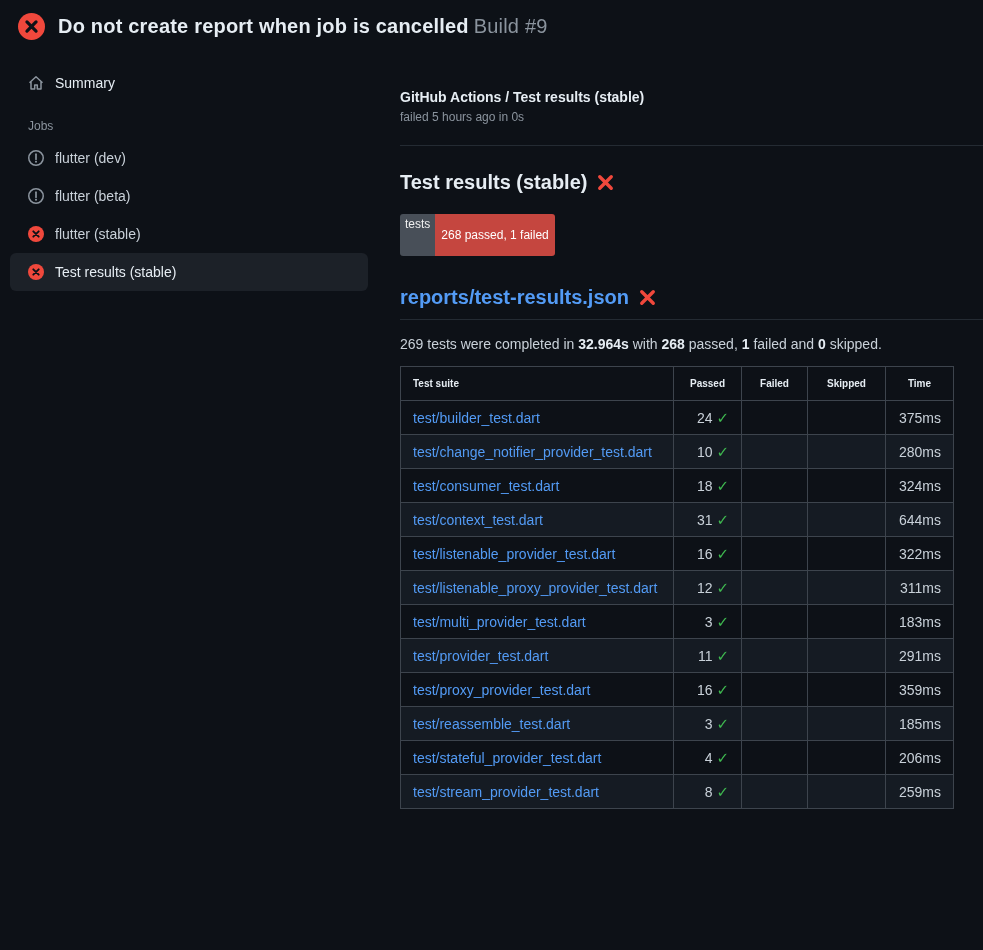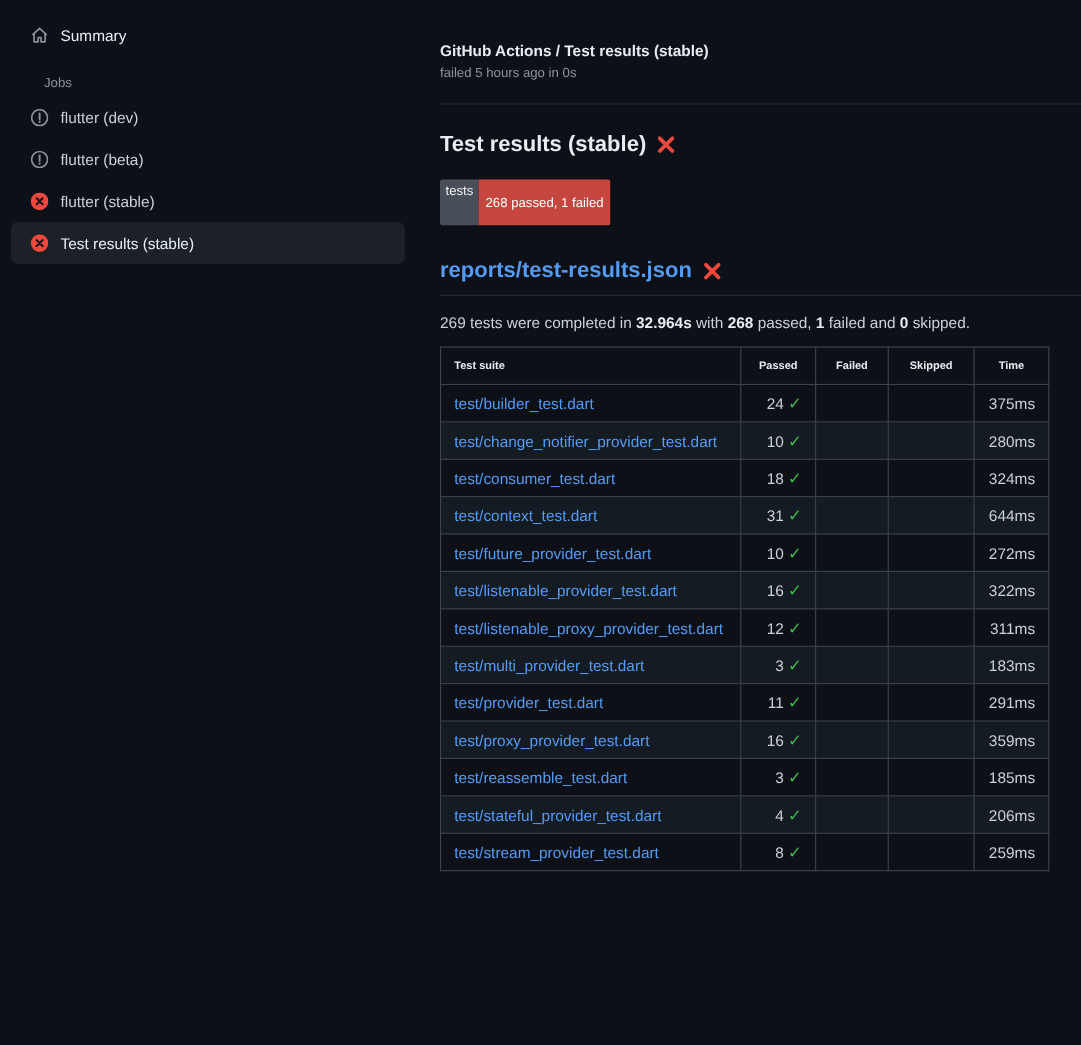--- a/index.html
+++ b/index.html
@@ -19,21 +19,21 @@
   .topbar{display:flex;align-items:center;gap:13px;padding:13px 18px 11px 18px}
   .topbar .big-x svg{width:27px;height:27px;display:block}
   .topbar h1{margin:0;font-size:20px;font-weight:700;color:var(--bright);letter-spacing:.2px}
   .topbar .build{color:var(--muted);font-weight:400;margin-left:5px}
   
   .layout{display:flex;align-items:flex-start}
   .sidebar{width:384px;flex:0 0 auto;padding:14px 16px 0 10px}
   .side-item{display:flex;align-items:flex-end;gap:11px;padding:10px 18px;border-radius:6px;
     font-size:14px;color:var(--bright);cursor:pointer}
   .side-item svg{width:16px;height:16px;flex:none}
-  .jobs-label{font-size:12px;color:var(--muted);margin:18px 0 6px 30px}
+  .jobs-label{font-size:12px;color:var(--muted);margin:18px 0 6px 18px}
   .job-item{display:flex;align-items:center;gap:11px;padding:11px 18px;border-radius:6px;
     font-size:14px;color:var(--fg);cursor:pointer}
   .job-item.selected{background:var(--selected);color:var(--bright)}
   .job-item svg{width:16px;height:16px;flex:none}
   
   .xcircle circle{fill:var(--red)}
   .xcircle path{stroke:#0d1117;stroke-width:1.9;stroke-linecap:round;fill:none}
   .neutral .ring{fill:none;stroke:var(--muted);stroke-width:1.5}
   .neutral path{stroke:var(--muted);stroke-width:1.7;stroke-linecap:round;fill:none}
   .neutral .dot{fill:var(--muted)}
@@ -65,20 +65,29 @@
   td.c-num{text-align:right}
   td.c-time{text-align:right;color:var(--fg)}
   .check-icon{color:var(--green);font-weight:700;font-size:15px}
   .cross-icon{color:var(--red);font-weight:700;font-size:15px}
 </style>
 </head>
 <body>
 
 <div class="page">
 
+  <header class="topbar">
+    <span class="big-x">
+      <svg class="xcircle" viewBox="0 0 16 16">
+        <circle cx="8" cy="8" r="8"></circle>
+        <path d="M5.3 5.3L10.7 10.7M10.7 5.3L5.3 10.7"></path>
+      </svg>
+    </span>
+    <h1><span>Do not create report when job is cancelled</span><span class="build">Build #9</span></h1>
+  </header>
 
   <div class="layout">
 
     <aside class="sidebar">
       <div class="side-item">
         <svg class="home-icon" viewBox="0 0 16 16">
           <path d="M1.5 7.7 8 1.8l6.5 5.9M3 6.6V14h3.7v-3.9h2.6V14H13V6.6"></path>
         </svg>
         <span>Summary</span>
       </div>
@@ -187,27 +196,20 @@
               <td class="c-time">324ms</td>
             </tr>
             <tr>
               <td class="c-suite"><a href="#">test/context_test.dart</a></td>
               <td class="c-num"><span>31</span> <span class="check-icon">✓</span></td>
               <td class="c-num"></td>
               <td class="c-num"></td>
               <td class="c-time">644ms</td>
             </tr>
             <tr>
-              <td class="c-suite"><a href="#">test/future_provider_test.dart</a></td>
-              <td class="c-num"><span>10</span> <span class="check-icon">✓</span></td>
-              <td class="c-num"></td>
-              <td class="c-num"></td>
-              <td class="c-time">272ms</td>
-            </tr>
-            <tr>
               <td class="c-suite"><a href="#">test/listenable_provider_test.dart</a></td>
               <td class="c-num"><span>16</span> <span class="check-icon">✓</span></td>
               <td class="c-num"></td>
               <td class="c-num"></td>
               <td class="c-time">322ms</td>
             </tr>
             <tr>
               <td class="c-suite"><a href="#">test/listenable_proxy_provider_test.dart</a></td>
               <td class="c-num"><span>12</span> <span class="check-icon">✓</span></td>
               <td class="c-num"></td>

